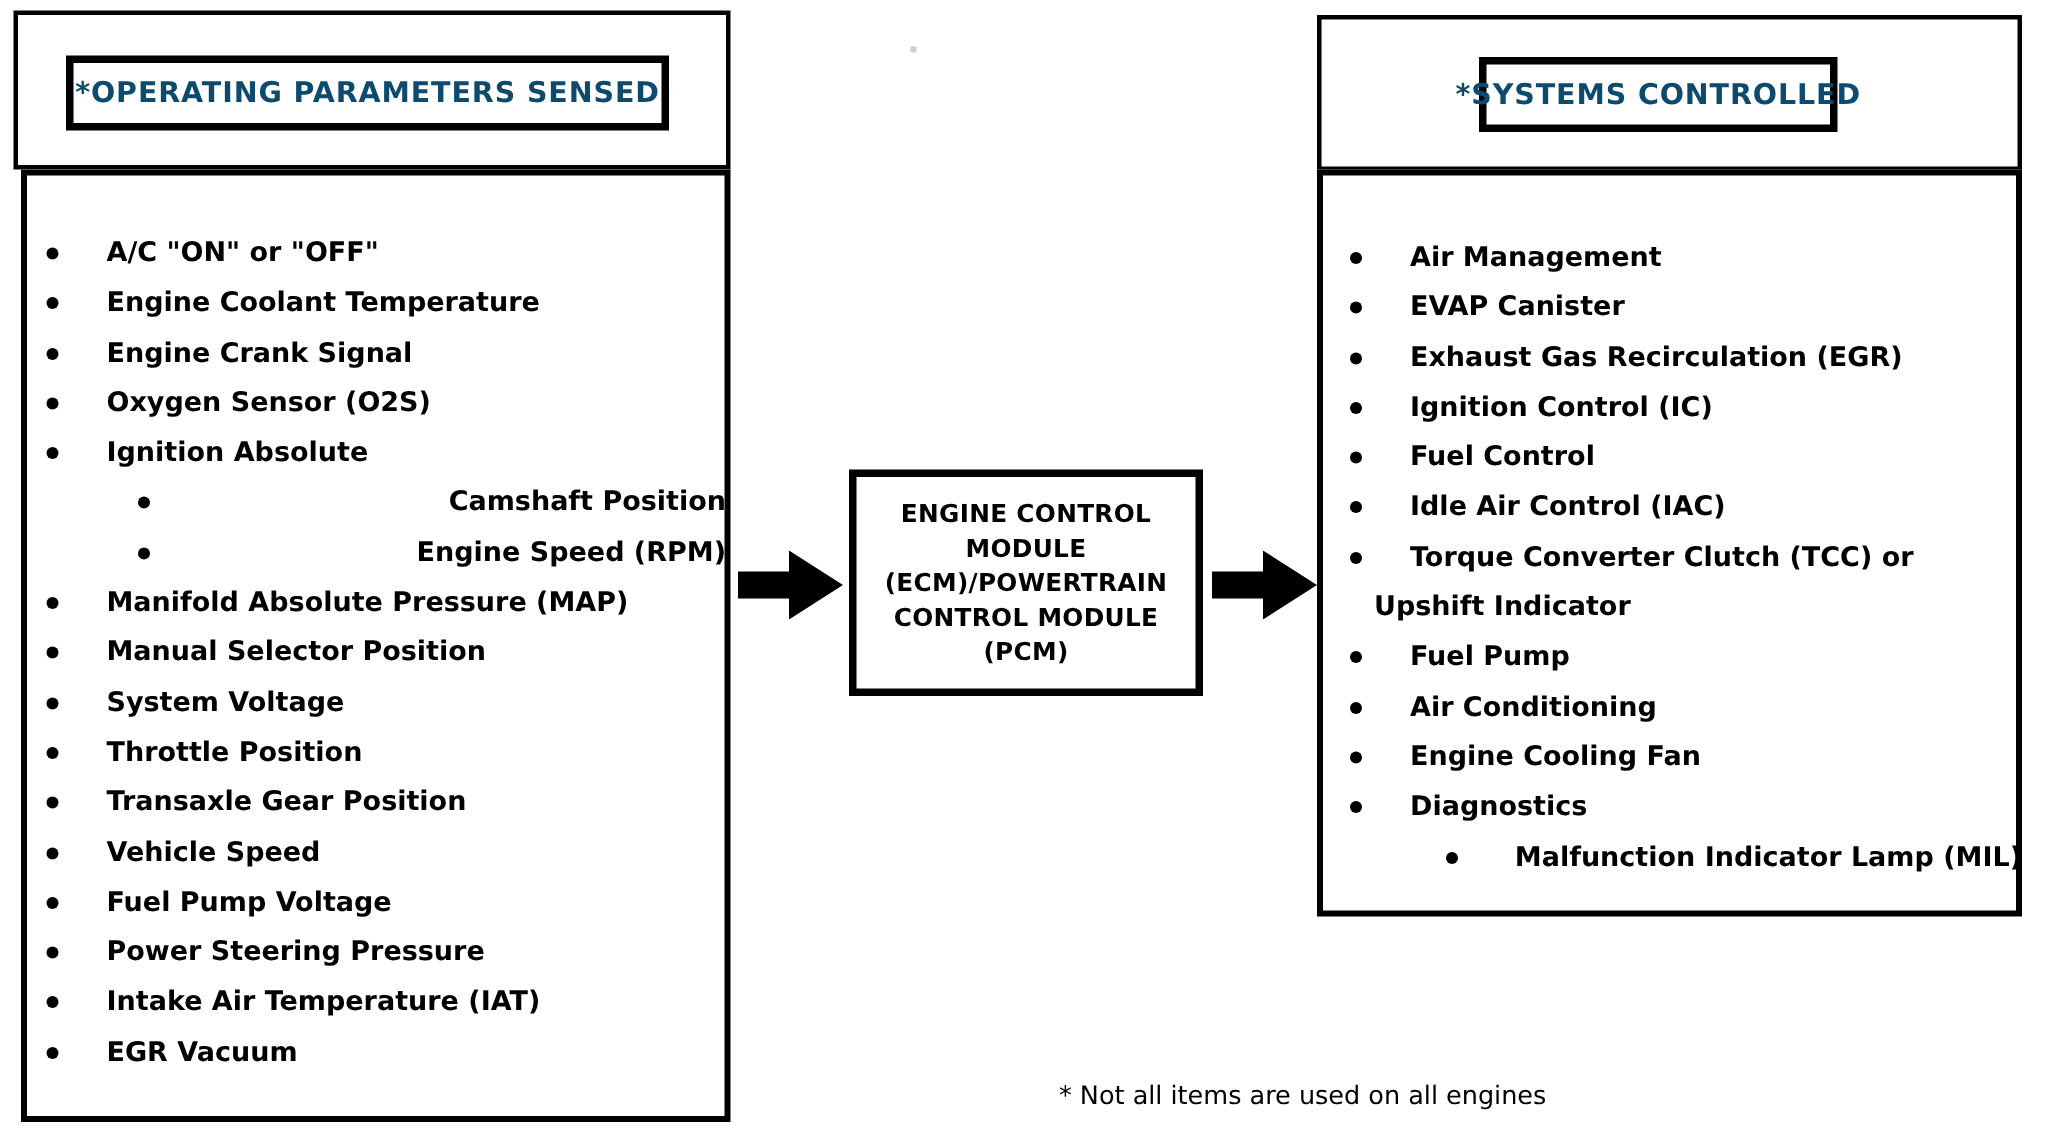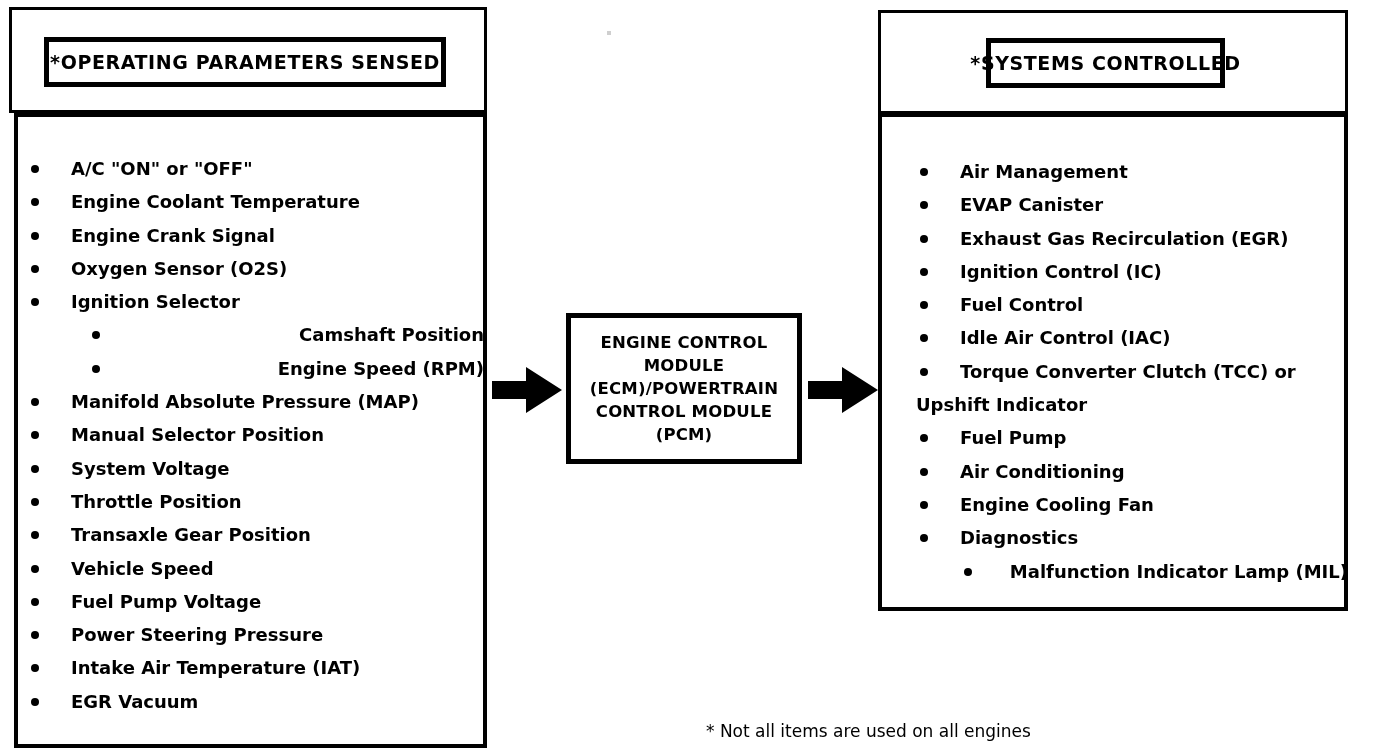--- a/index.html
+++ b/index.html
@@ -41,21 +41,21 @@
     background: #ffffff;
     display: flex;
     align-items: center;
     justify-content: center;
   }
   .title-plate span {
     font-family: "DejaVu Sans", sans-serif;
     font-weight: bold;
     font-size: 19px;
     letter-spacing: 0.6px;
-    color: #000000;
+    color: #0c4a6e;
     white-space: nowrap;
   }
 
   
   .bullet-list {
     position: absolute;
     margin: 0;
     padding: 0;
     list-style: none;
   }
@@ -96,21 +96,21 @@
     background: #000000;
     border-radius: 50%;
   }
   .cont {
     font-size: 18px;
     line-height: 33.3px;
     padding-left: 57px;
   }
 
   
-  .right .lvl1 { padding-left: 62px; margin-left: 20px; }
+  .right .lvl1 { padding-left: 62px; }
   .right .lvl1 > .dot { left: 22px; }
   .right .lvl2 { padding-left: 130px; }
   .right .lvl2 > .dot { left: 86px; }
   .right .cont { padding-left: 38px; }
 
   
   #ecm-box {
     position: absolute;
     box-sizing: border-box;
     border: 5px solid #000000;
@@ -179,21 +179,21 @@
     <li class="bullet-item lvl1">
       <span class="dot"></span>
       <span>Engine Crank Signal</span>
     </li>
     <li class="bullet-item lvl1">
       <span class="dot"></span>
       <span>Oxygen Sensor (O2S)</span>
     </li>
     <li class="bullet-item lvl1">
       <span class="dot"></span>
-      <span>Ignition Selector</span>
+      <span>Ignition Absolute</span>
     </li>
     <li class="bullet-item lvl2">
       <span class="dot"></span>
       <span>Camshaft Position</span>
     </li>
     <li class="bullet-item lvl2">
       <span class="dot"></span>
       <span>Engine Speed (RPM)</span>
     </li>
     <li class="bullet-item lvl1">

